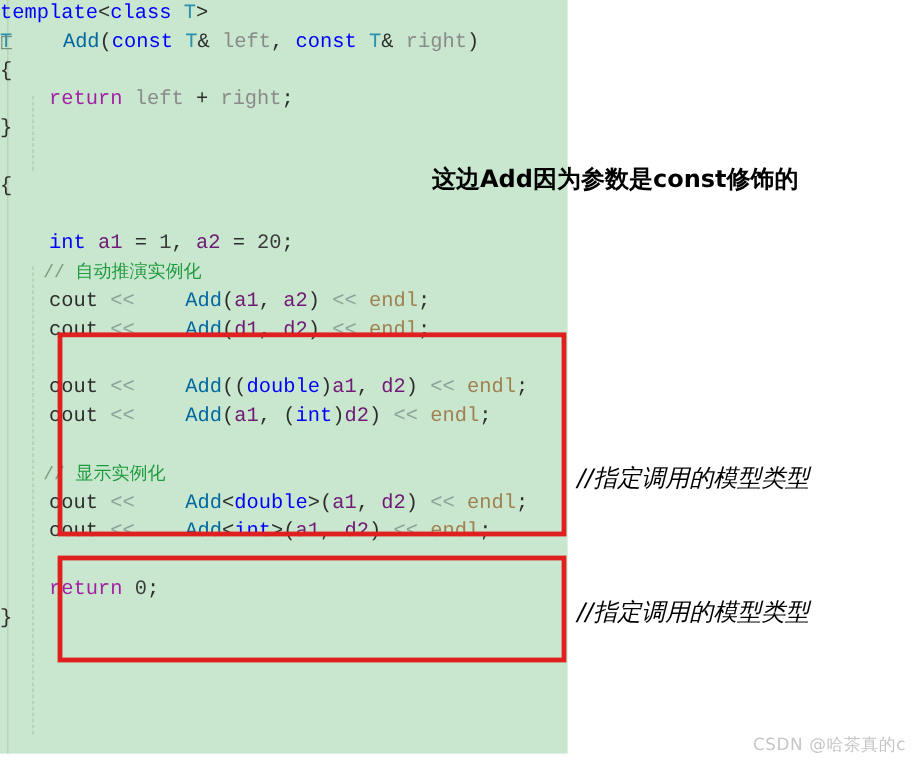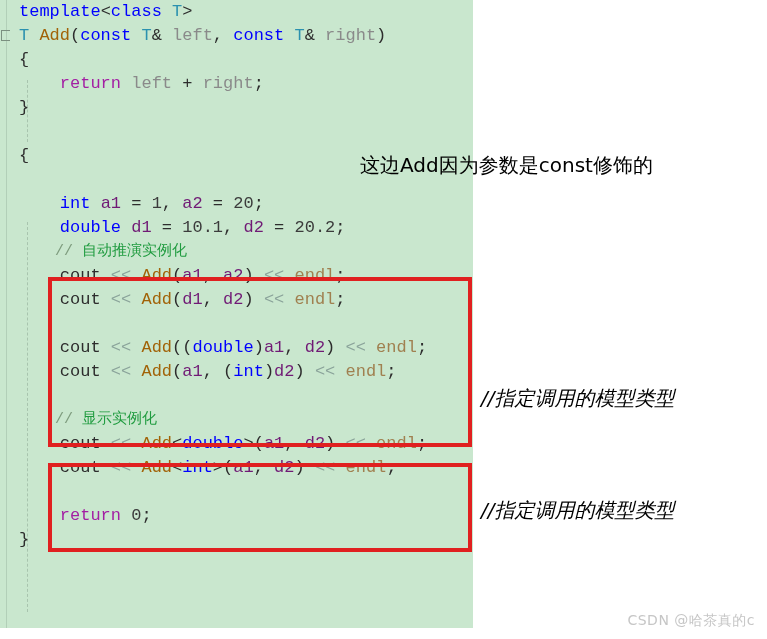--- a/index.html
+++ b/index.html
@@ -52,42 +52,42 @@
     width: 473px;
   }
   .cline {
     position: relative;
     height: 24px;
     line-height: 24px;
     font-family: "Liberation Mono", "DejaVu Sans Mono", monospace;
     font-size: 17px;
     white-space: pre;
     color: #3b3b3b;
-    padding-left: 19px;
+    padding-left: 0;
     box-sizing: border-box;
   }
   .cline.cn { font-family: Liberation Mono, monospace; font-size: 15px; }
 
   
   .foldmark {
     position: absolute;
     left: 1px;
     top: 6px;
     width: 9px;
     height: 11px;
     border: 1px solid #7b8f80;
     border-right: none;
     box-sizing: border-box;
   }
 
   
   .k-blue   { color: #0000ff; }
   .k-teal   { color: #2b91af; }
   .k-purple { color: #a31fa3; }
-  .k-fn     { color: #a16207; }
+  .k-fn     { color: #0369a1; margin-left: 32px; }
   .k-gray   { color: #8a8a8a; }
   .k-var    { color: #701a75; }
   .k-op     { color: #8aa39a; }
   .k-cmt    { color: #1f9b3f; }
   .k-cmt-sl { color: #7d9b7d; }
   .k-num    { color: #3b3b3b; }
   .k-plain  { color: #2d2d2d; }
   .k-str    { color: #a08050; text-align: right; }
 
   
@@ -102,23 +102,24 @@
 
   
   .annot {
     position: absolute;
     font-family: "DejaVu Sans", "Liberation Sans", sans-serif;
     color: #000000;
     white-space: pre;
   }
   #annot-top {
     left: 360px;
-    top: 88px;
+    top: 72px;
     font-size: 20px;
     line-height: 31px;
+    font-weight: bold;
   }
   #annot-right-1 {
     left: 481px;
     top: 385px;
     font-size: 20px;
     font-style: italic;
   }
   #annot-right-2 {
     left: 481px;
     top: 497px;
@@ -161,21 +162,20 @@
 
     <div class="cline">&nbsp;</div>
 
 
     <div class="cline"><span class="k-plain">{</span></div>
 
     <div class="cline">&nbsp;</div>
 
     <div class="cline"><span class="k-plain">    </span><span class="k-blue">int</span><span class="k-plain"> </span><span class="k-var">a1</span><span class="k-plain"> = </span><span class="k-num">1</span><span class="k-plain">, </span><span class="k-var">a2</span><span class="k-plain"> = </span><span class="k-num">20</span><span class="k-plain">;</span></div>
 
-    <div class="cline"><span class="k-plain">    </span><span class="k-blue">double</span><span class="k-plain"> </span><span class="k-var">d1</span><span class="k-plain"> = </span><span class="k-num">10.1</span><span class="k-plain">, </span><span class="k-var">d2</span><span class="k-plain"> = </span><span class="k-num">20.2</span><span class="k-plain">;</span></div>
 
     <div class="cline cn"><span class="k-cmt-sl">    // </span><span class="k-cmt">自动推演实例化</span></div>
 
     <div class="cline"><span class="k-plain">    cout </span><span class="k-op">&lt;&lt;</span><span class="k-plain"> </span><span class="k-fn">Add</span><span class="k-plain">(</span><span class="k-var">a1</span><span class="k-plain">, </span><span class="k-var">a2</span><span class="k-plain">) </span><span class="k-op">&lt;&lt;</span><span class="k-plain"> </span><span class="k-str">endl</span><span class="k-plain">;</span></div>
 
     <div class="cline"><span class="k-plain">    cout </span><span class="k-op">&lt;&lt;</span><span class="k-plain"> </span><span class="k-fn">Add</span><span class="k-plain">(</span><span class="k-var">d1</span><span class="k-plain">, </span><span class="k-var">d2</span><span class="k-plain">) </span><span class="k-op">&lt;&lt;</span><span class="k-plain"> </span><span class="k-str">endl</span><span class="k-plain">;</span></div>
 
     <div class="cline">&nbsp;</div>
 
     <div class="cline"><span class="k-plain">    cout </span><span class="k-op">&lt;&lt;</span><span class="k-plain"> </span><span class="k-fn">Add</span><span class="k-plain">((</span><span class="k-blue">double</span><span class="k-plain">)</span><span class="k-var">a1</span><span class="k-plain">, </span><span class="k-var">d2</span><span class="k-plain">) </span><span class="k-op">&lt;&lt;</span><span class="k-plain"> </span><span class="k-str">endl</span><span class="k-plain">;</span></div>

